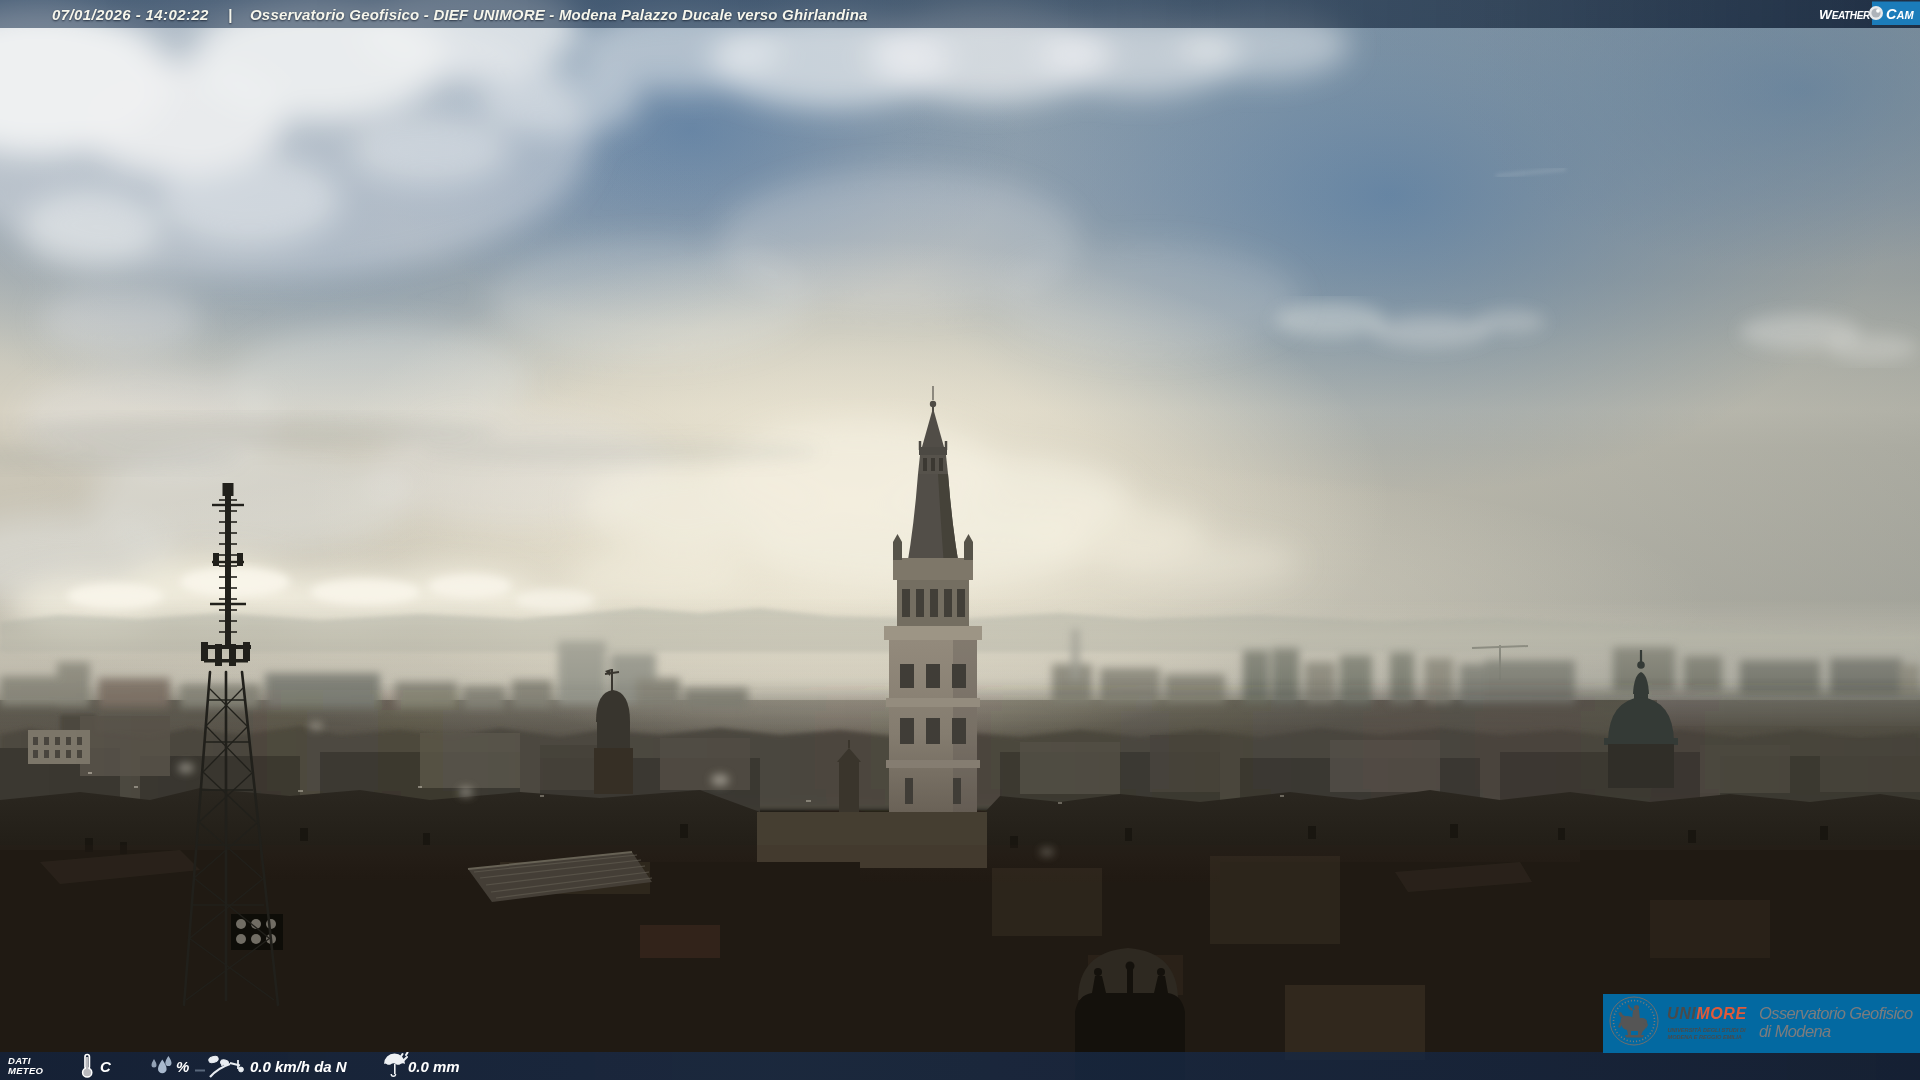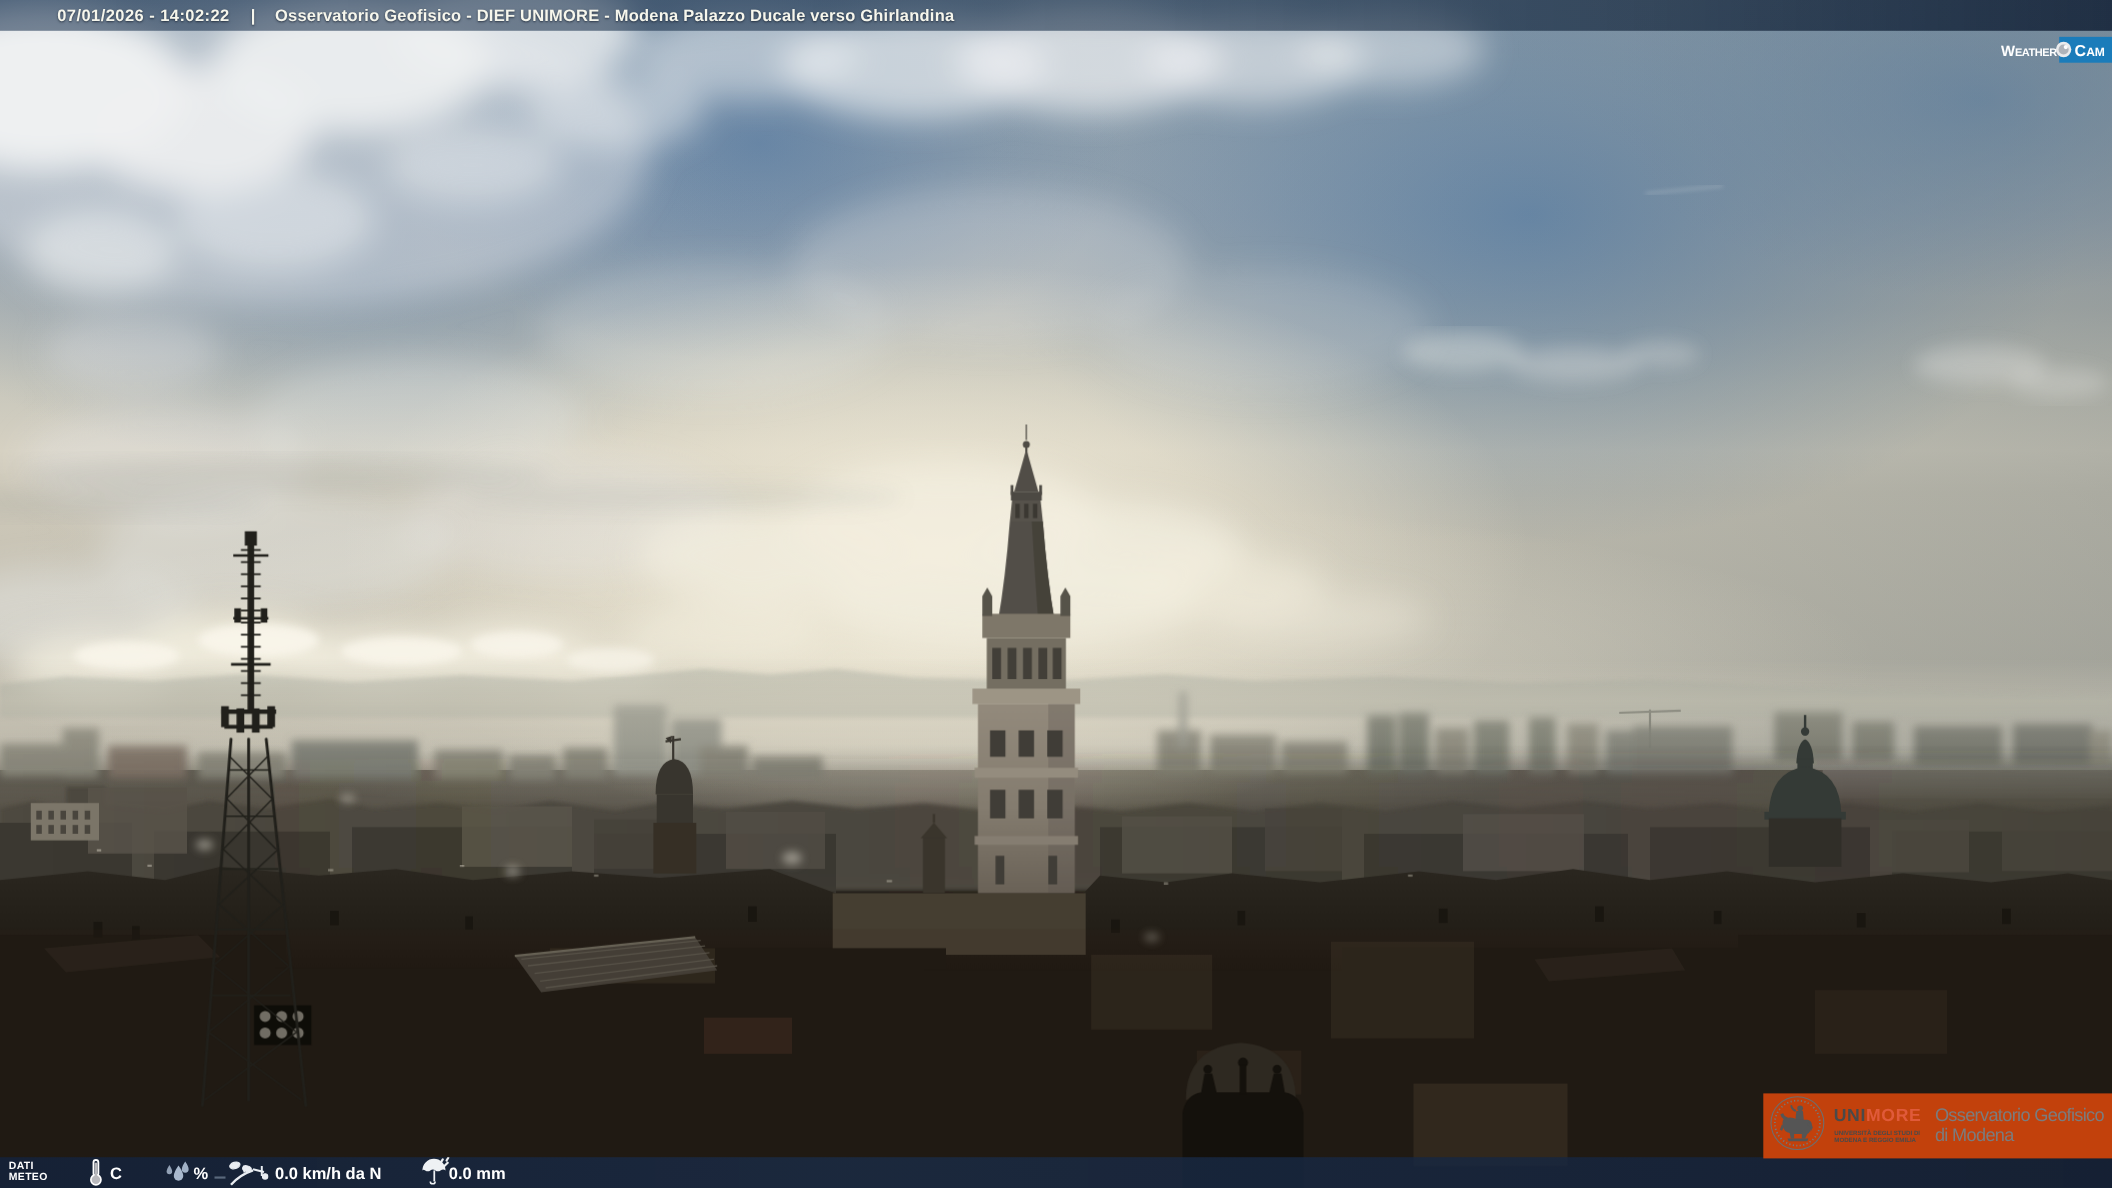--- a/index.html
+++ b/index.html
@@ -1,25 +1,25 @@
 <!DOCTYPE html>
 <html><head><meta charset="utf-8">
 <style>
 html,body{margin:0;padding:0;width:1920px;height:1080px;overflow:hidden;background:#666;}
-#stage{position:relative;width:1657px;height:1080px;background:#17140f;font-family:"Liberation Sans",sans-serif;}
+#stage{position:relative;width:1657px;height:1080px;background:#17140f;font-family:"Liberation Sans",sans-serif;font-style:italic;}
 #scene{position:absolute;left:0;top:0;}
 .ovl{position:absolute;left:0;width:1920px;}
 #topbar{top:0;height:28px;background:linear-gradient(to right,rgba(20,44,74,0.55),rgba(20,42,68,0.57) 55%,rgba(13,30,52,0.64) 78%,rgba(8,22,44,0.78));}
 #toptext{position:absolute;top:0;left:0;height:28px;line-height:29px;color:#f6f6ec;font-size:15px;font-weight:bold;letter-spacing:0.4px;text-shadow:0 1px 2px rgba(20,30,45,0.8);white-space:pre;}
 #botbar{top:1052px;height:28px;background:linear-gradient(to right,rgba(20,34,58,0.88),rgba(26,44,72,0.8) 40%,rgba(20,34,58,0.85));}
 #bottext{position:absolute;top:1052px;left:0;height:28px;width:1920px;color:#fff;font-weight:bold;}
 .bi{position:absolute;top:0;}
 #datimeteo{position:absolute;left:8px;top:3.5px;width:58px;font-size:9.5px;line-height:10.5px;color:#fff;font-weight:bold;letter-spacing:0.3px;}
-#unibox{position:absolute;left:1603px;top:994px;width:317px;height:59px;background:#c2410c;}
-#wcam{position:absolute;top:0;left:1770px;width:150px;height:28px;margin-top:32px;}
+#unibox{position:absolute;left:1603px;top:994px;width:317px;height:59px;background:#0369a1;}
+#wcam{position:absolute;top:0;left:1770px;width:150px;height:28px;}
 </style></head>
 <body>
 <div id="stage">
 <svg id="scene" width="1920" height="1080" viewBox="0 0 1920 1080">
 <defs>
 <linearGradient id="skyV" x1="0" y1="0" x2="0" y2="1">
 <stop offset="0" stop-color="#8a9eb0"></stop>
 <stop offset="0.13" stop-color="#95a6b4"></stop>
 <stop offset="0.28" stop-color="#9fabb6"></stop>
 <stop offset="0.40" stop-color="#b0b5b4"></stop>

